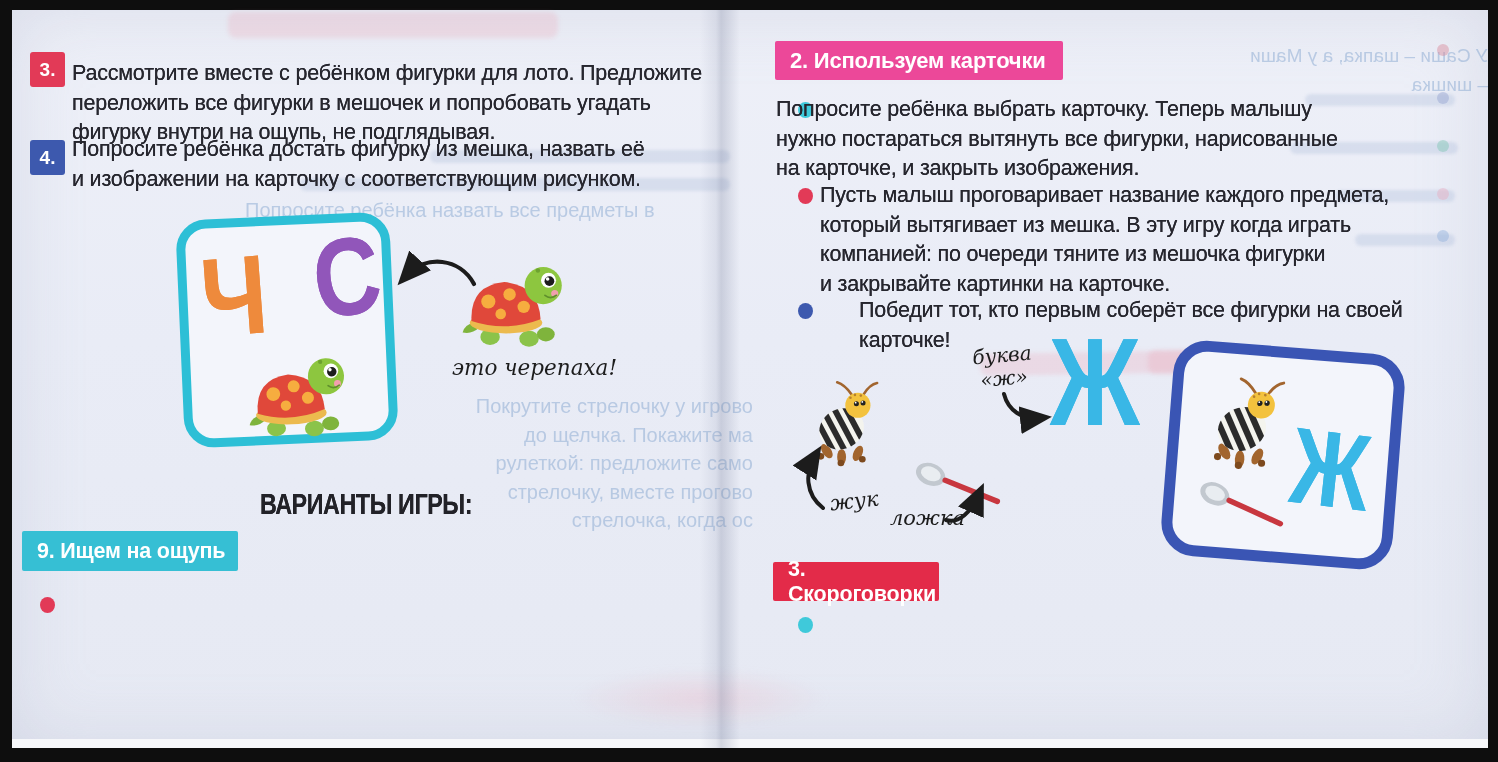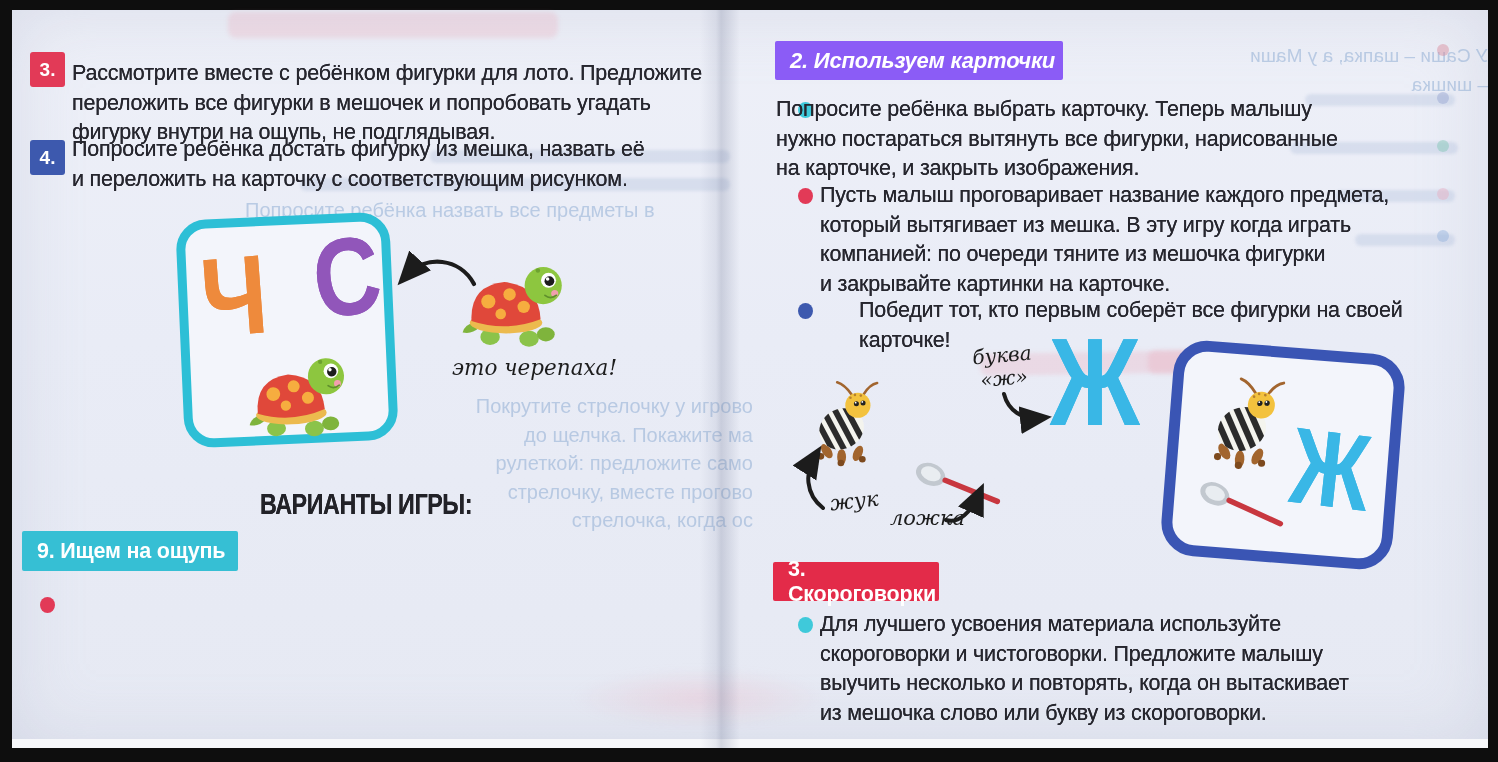--- a/index.html
+++ b/index.html
@@ -11,21 +11,21 @@
   .bottom-strip{position:absolute;left:12px;top:739px;width:1476px;height:9px;background:#f6f7fa;}
   .seam{position:absolute;left:700px;top:10px;width:40px;height:738px;
         background:linear-gradient(90deg,rgba(0,0,0,0) 0%,rgba(138,146,173,.16) 40%,rgba(116,124,152,.28) 53%,rgba(0,0,0,0) 100%);}
   .par{position:absolute;white-space:pre-line;font-size:21.5px;line-height:29.6px;color:#26262e;
        letter-spacing:-0.2px;text-shadow:0 0 .3px #26262e;}
   .badge{position:absolute;width:35px;height:35px;border-radius:3px;color:#fff;font-weight:bold;
          font-size:19px;display:flex;align-items:center;justify-content:center;}
   .badge-red{background:#e23a57;} .badge-blue{background:#3d59ae;}
   .banner{position:absolute;color:#fff;font-weight:bold;display:flex;align-items:center;
           padding-left:15px;box-sizing:border-box;letter-spacing:-0.2px;border-radius:2px;}
-  .banner-cyan{background:#36bfd4;} .banner-royal{background:#8b5cf6;font-style:italic;} .banner-red{background:#e32b49;}
+  .banner-cyan{background:#36bfd4;} .banner-royal{background:#ec4899;} .banner-red{background:#e32b49;}
   .dot{position:absolute;width:15px;height:16px;border-radius:50%;}
   .dot-red{background:#e23a57;} .dot-cyan{background:#3fc9da;} .dot-blue{background:#3d59ae;}
   .card{position:absolute;background:#f3f5fb;box-sizing:border-box;}
   #card1{left:180px;top:216px;width:214px;height:228px;border:9px solid #2dbfd6;border-radius:30px;
          transform:rotate(-2.5deg);}
   #card2{left:1167px;top:347px;width:232px;height:216px;border:11px solid #3a55b4;border-radius:34px;
          transform:rotate(4.5deg);}
   .bigletter{position:absolute;font-weight:bold;line-height:1;transform-origin:left top;
              text-shadow:0 0 .4px currentColor;}
   .script{position:absolute;font-family:"DejaVu Serif",serif;font-style:italic;color:#1c1c1c;
@@ -76,21 +76,21 @@
       <span>3.</span>
     </div>
   <div class="par" style="left:72px;top:59px;width:690px;">Рассмотрите вместе с ребёнком фигурки для лото. Предложите
 переложить все фигурки в мешочек и попробовать угадать
 фигурку внутри на ощупь, не подглядывая.</div>
 
   <div class="badge badge-blue" style="left:30px;top:140px;">
       <span>4.</span>
     </div>
   <div class="par" style="left:72px;top:135px;width:690px;">Попросите ребёнка достать фигурку из мешка, назвать её
-и переложить на карточку с соответствующим рисунком.</div>
+и изображении на карточку с соответствующим рисунком.</div>
 
   <div class="card" id="card1">
     <div class="bigletter" style="left:12px;top:15px;font-size:112px;color:#ee8a3c;transform:scale(.84,1) rotate(-2deg);">Ч</div>
     <div class="bigletter" style="left:122px;top:4px;font-size:110px;color:#9156ba;transform:scale(.84,1) rotate(-6deg);">С</div>
     <svg style="left:54px;top:116px;" width="105" height="98" viewBox="0 0 122 112">
       <path d="M16,84 Q5,86 3,95 Q14,97 21,90 Z" fill="#7fb43c"></path>
       <ellipse cx="34" cy="100" rx="11" ry="9" fill="#8bc34a"></ellipse>
       <ellipse cx="78" cy="102" rx="11" ry="9" fill="#8bc34a"></ellipse>
       <ellipse cx="97" cy="97" rx="10" ry="8" fill="#7fb43c"></ellipse>
       <ellipse cx="52" cy="84" rx="41" ry="12" fill="#ecba4e"></ellipse>
@@ -266,17 +266,13 @@
       <ellipse cx="24" cy="25" rx="22" ry="16" fill="#c2c8cf"></ellipse>
       <ellipse cx="24" cy="24" rx="15" ry="10" fill="#e9edf1"></ellipse>
       <rect x="43" y="21" width="90" height="8" rx="4" fill="#c8373f"></rect>
     </svg>
   </div>
 
   <div class="banner banner-red" style="left:773px;top:562px;width:166px;height:39px;font-size:21.5px;justify-content:center;">
       <span>3. Скороговорки</span>
     </div>
   <div class="dot dot-cyan" style="left:798px;top:617px;"></div>
-  <div class="par" style="left:820px;top:610px;width:660px;">Для лучшего усвоения материала используйте
-скороговорки и чистоговорки. Предложите малышу
-выучить несколько и повторять, когда он вытаскивает
-из мешочка слово или букву из скороговорки.</div>
 </div>
 
 </body></html>

